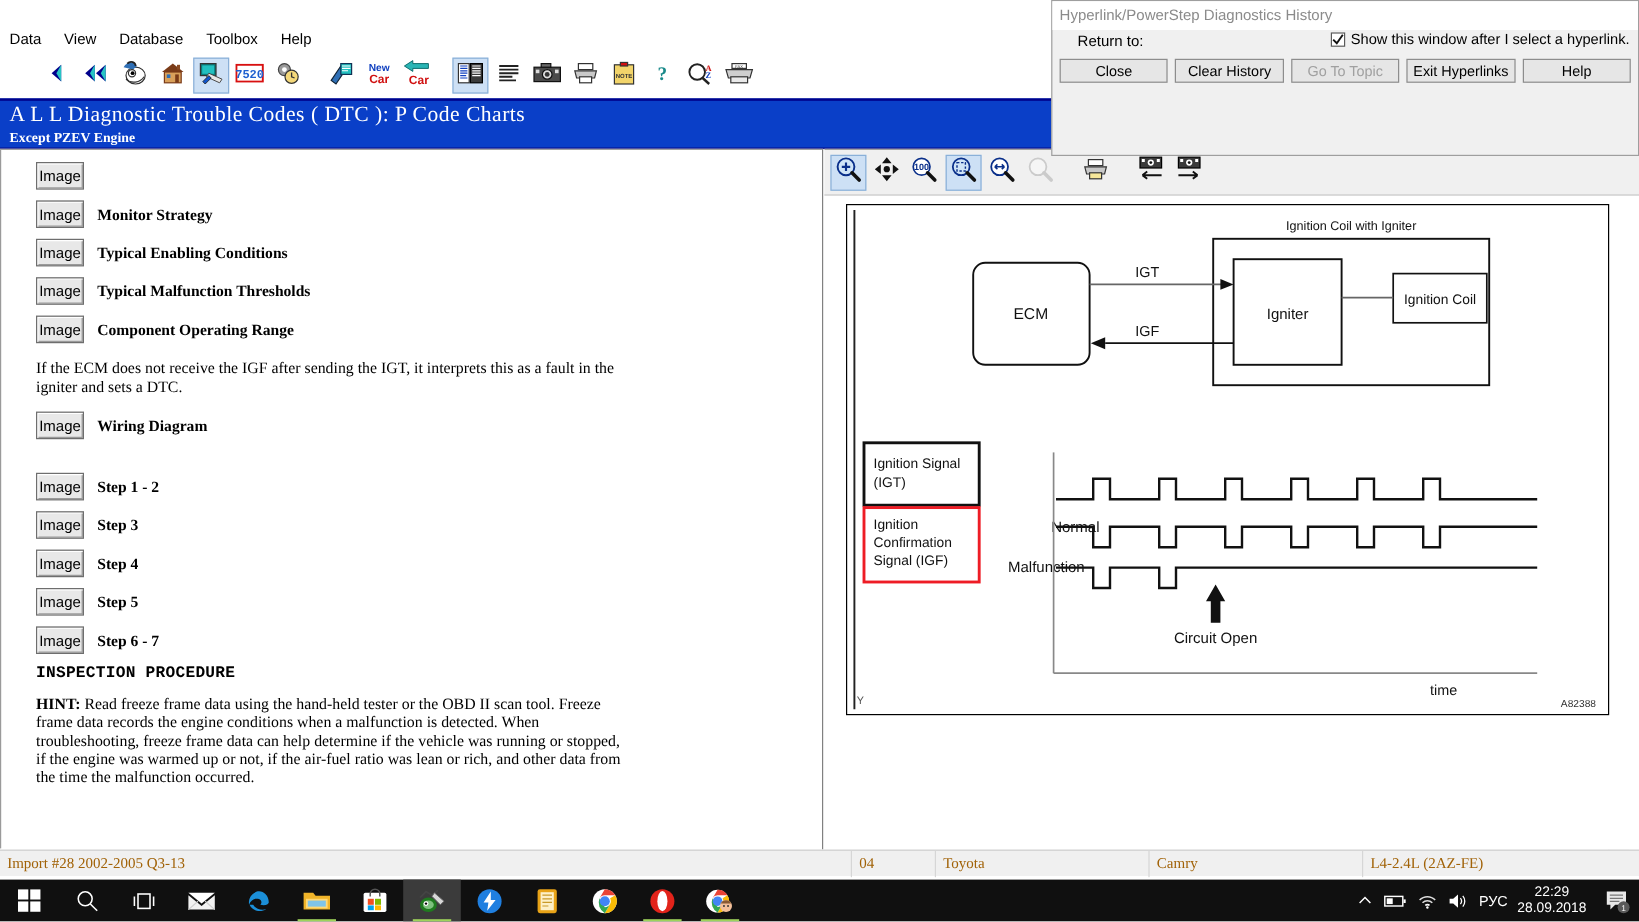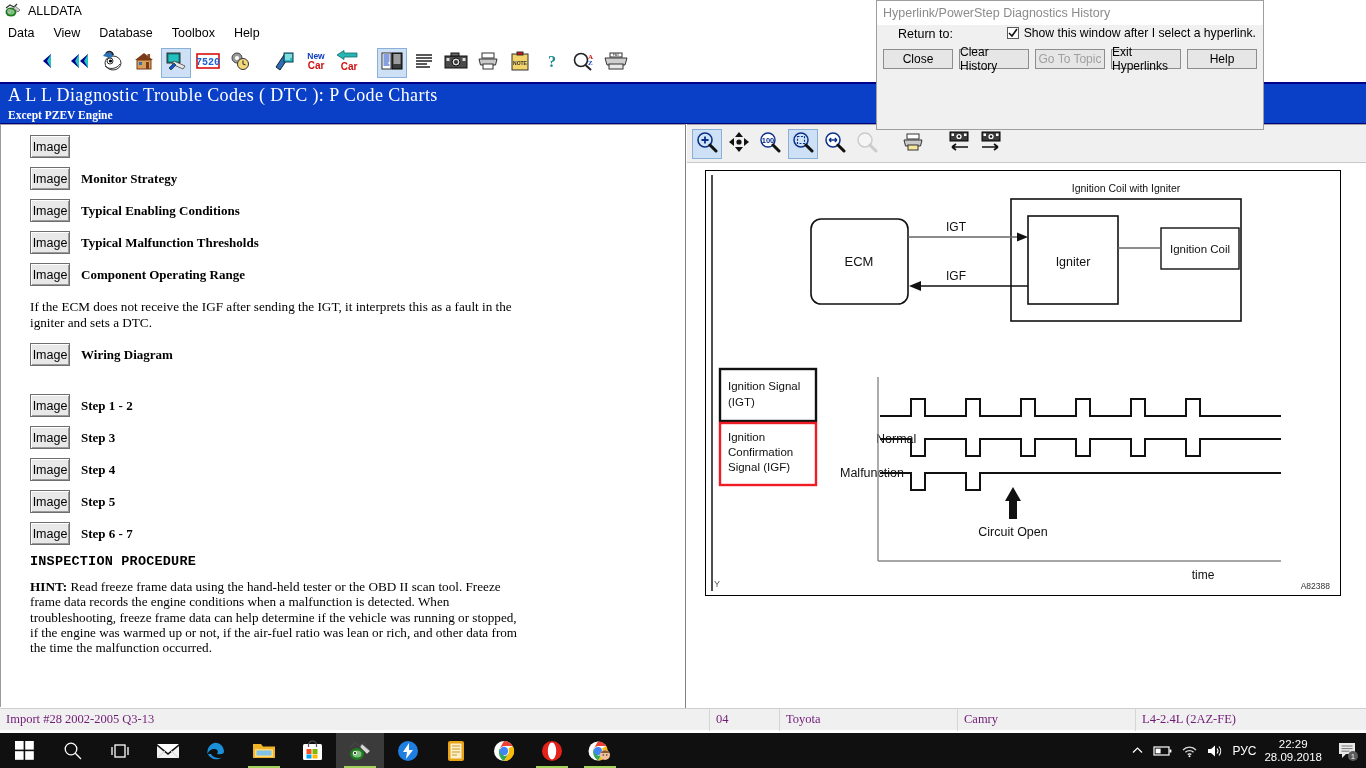--- a/index.html
+++ b/index.html
@@ -120,28 +120,28 @@
   .canvas-wrap{
     position:absolute;left:18px;top:45px;width:636px;height:426px;
     border:1px solid #000;background:#fff;box-sizing:border-box;
   }
   .canvas-wrap svg{display:block;}
 
   
   .statusbar{
     position:absolute;left:0;top:708px;width:1366px;height:22px;background:#f0f0f0;
     border-top:1px solid #cfcfcf;display:flex;align-items:center;box-sizing:border-box;
-    font-family:"Liberation Serif",serif;font-size:12.5px;color:#701a75;
+    font-family:"Liberation Serif",serif;font-size:12.5px;color:#a16207;
   }
   .sb-cell{height:22px;display:flex;align-items:center;padding-left:6px;box-sizing:border-box;
            border-right:1px solid #d6d6d6;}
 
   
   .dlg{
-    position:absolute;left:876px;top:0;width:388px;height:130px;
+    position:absolute;left:876px;top:0;width:490px;height:130px;
     background:#f0f0f0;border:1px solid #9e9e9e;box-sizing:border-box;
     box-shadow:0 0 0 0 rgba(0,0,0,0);
   }
   .dlg-title{
     height:24px;background:#ffffff;display:flex;align-items:center;padding-left:6px;
     font-size:12.5px;color:#8b8b8b;box-sizing:border-box;
   }
   .dlg-row{height:18px;display:flex;align-items:center;padding:0 21px;position:relative;}
   .dlg-row .lab{font-size:12.5px;color:#000;}
   .chkwrap{position:absolute;right:7px;top:1px;display:flex;align-items:center;font-size:12.2px;color:#000;}
@@ -174,33 +174,20 @@
   .tray .ti{width:26px;height:35px;display:flex;align-items:center;justify-content:center;color:#fff;}
   .tray .lang{color:#fff;font-size:12px;margin:0 8px 0 4px;}
   .clock{color:#fff;font-size:11.5px;line-height:13px;text-align:center;margin-right:8px;}
   .notif{width:36px;height:35px;display:flex;align-items:center;justify-content:center;position:relative;}
 </style>
 </head>
 <body>
 
 <div id="app">
 
-  <div class="titlebar">
-    <span class="app-icon">
-      <svg width="18" height="16" viewBox="0 0 18 16">
-        <ellipse cx="7" cy="9" rx="5.5" ry="4.5" fill="#1f7a1f"></ellipse>
-        <ellipse cx="7" cy="9" rx="3.6" ry="2.8" fill="#7ec07e"></ellipse>
-        <path d="M2 5 L6 2 L10 4 L13 1" stroke="#333" stroke-width="1.2" fill="none"></path>
-        <path d="M11 3 L16 7 L14 9 L9.5 5.5 Z" fill="#cfcfcf" stroke="#555" stroke-width=".7"></path>
-        <circle cx="5" cy="8" r="1.4" fill="#fff"></circle>
-          <circle cx="5" cy="8" r=".7" fill="#000"></circle>
-      </svg>
-    </span>
-    <span class="ttl">ALLDATA</span>
-  </div>
 
   <div class="menubar">
     <span class="mi">Data</span>
     <span class="mi">View</span>
     <span class="mi">Database</span>
     <span class="mi">Toolbox</span>
     <span class="mi">Help</span>
   </div>
 
   <div class="toolbar">

